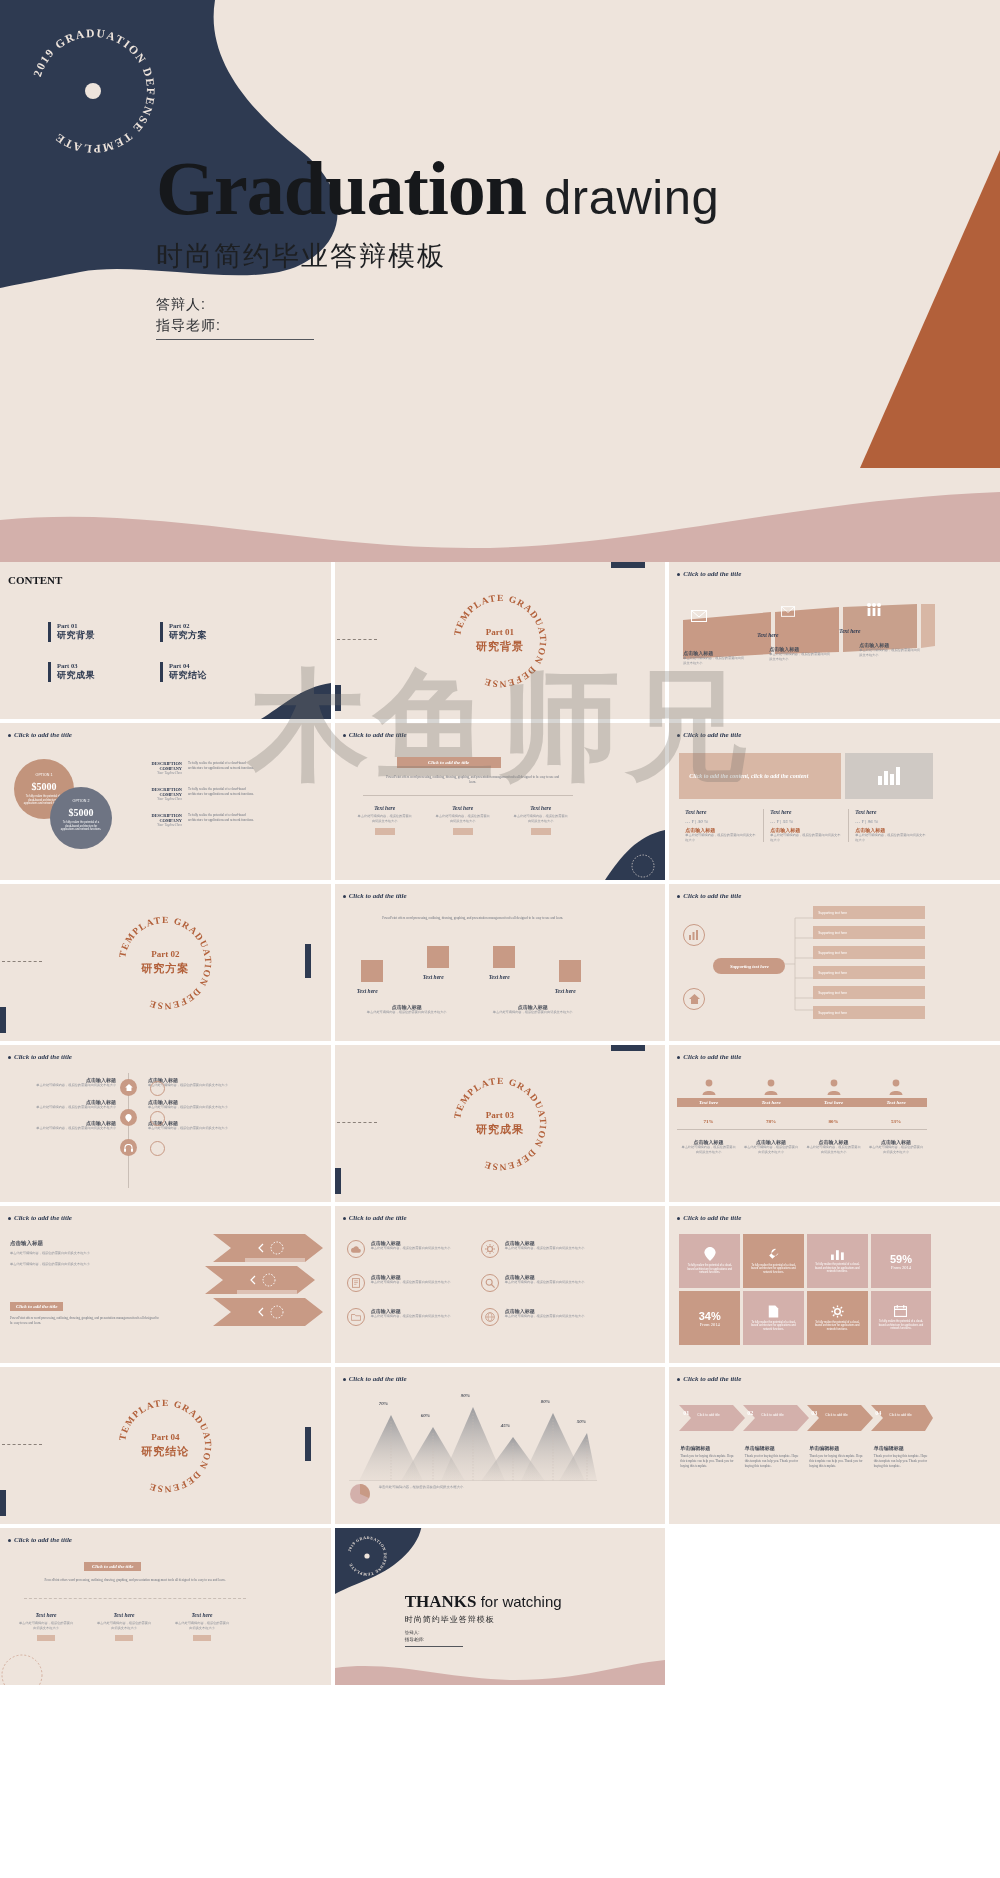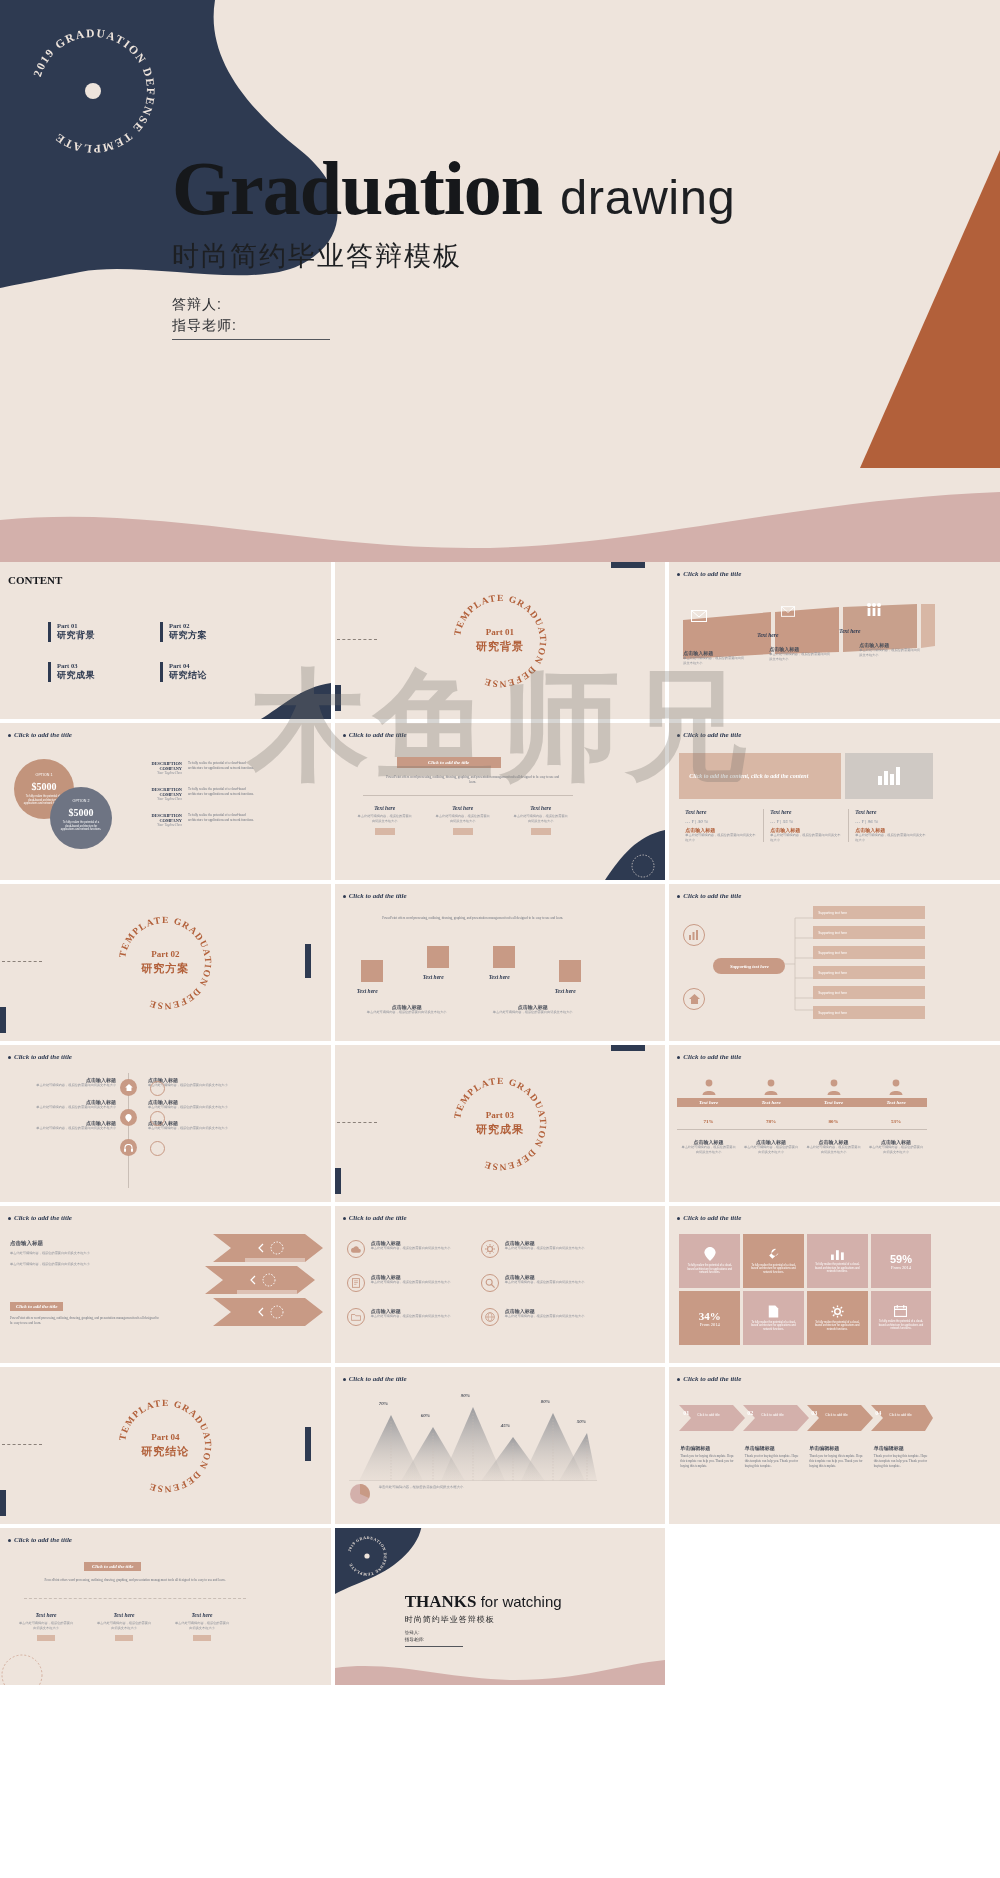--- a/index.html
+++ b/index.html
@@ -17,21 +17,21 @@
     height: 562px;
     background: #eee4dc;
     overflow: hidden;
   }
   .hero-svg { position: absolute; inset: 0; width: 1000px; height: 562px; }
   .hero-stamp {
     position: absolute; left: 18px; top: 16px;
     width: 150px; height: 150px;
   }
   .hero-text {
-    position: absolute; left: 172px; top: 150px; width: 800px;
+    position: absolute; left: 156px; top: 150px; width: 800px;
   }
   .hero-title-row { display: flex; align-items: baseline; gap: 18px; }
   .hero-title {
     font-family: "Liberation Serif", serif;
     font-weight: 700;
     font-size: 76px;
     line-height: 1;
     color: #16181b;
     letter-spacing: -1px;
   }
@@ -731,21 +731,21 @@
               <rect x="4.6" y="2" width="2.6" height="9" fill="#fff"></rect>
               <rect x="9.2" y="4" width="2.6" height="7" fill="#fff"></rect>
             </svg>
           <div style="color:#fff;font-size:2.6px;text-align:center;padding:0 5px;line-height:1.4">To fully realize the potential of a cloud-based architecture for applications and network functions.</div>
         </div>
         <div style="background:#d3b0ab;display:flex;flex-direction:column;align-items:center;justify-content:center">
           <div style="color:#fff;font-family:Liberation Sans, sans-serif;font-weight:700;font-size:11px">59%</div>
           <div style="color:#fff;font-family:'Liberation Serif',serif;font-size:4.5px">From 2014</div>
         </div>
         <div style="background:#c89a85;display:flex;flex-direction:column;align-items:center;justify-content:center">
-          <div style="color:#fff;font-family:Liberation Serif, serif;font-weight:700;font-size:11px">34%</div>
+          <div style="color:#fff;font-family:Liberation Sans, sans-serif;font-weight:700;font-size:11px">34%</div>
           <div style="color:#fff;font-family:'Liberation Serif',serif;font-size:4.5px">From 2014</div>
         </div>
         <div style="background:#d3b0ab;display:flex;flex-direction:column;align-items:center;justify-content:center;gap:3px">
           <svg width="11" height="13" viewBox="0 0 9 11">
               <path d="M0.5,0.5 L6,0.5 L8.5,3 L8.5,10.5 L0.5,10.5 Z" fill="#fff"></path>
             </svg>
           <div style="color:#fff;font-size:2.6px;text-align:center;padding:0 5px;line-height:1.4">To fully realize the potential of a cloud-based architecture for applications and network functions.</div>
         </div>
         <div style="background:#c89a85;display:flex;flex-direction:column;align-items:center;justify-content:center;gap:3px">
           <svg width="13" height="13" viewBox="0 0 12 12">

